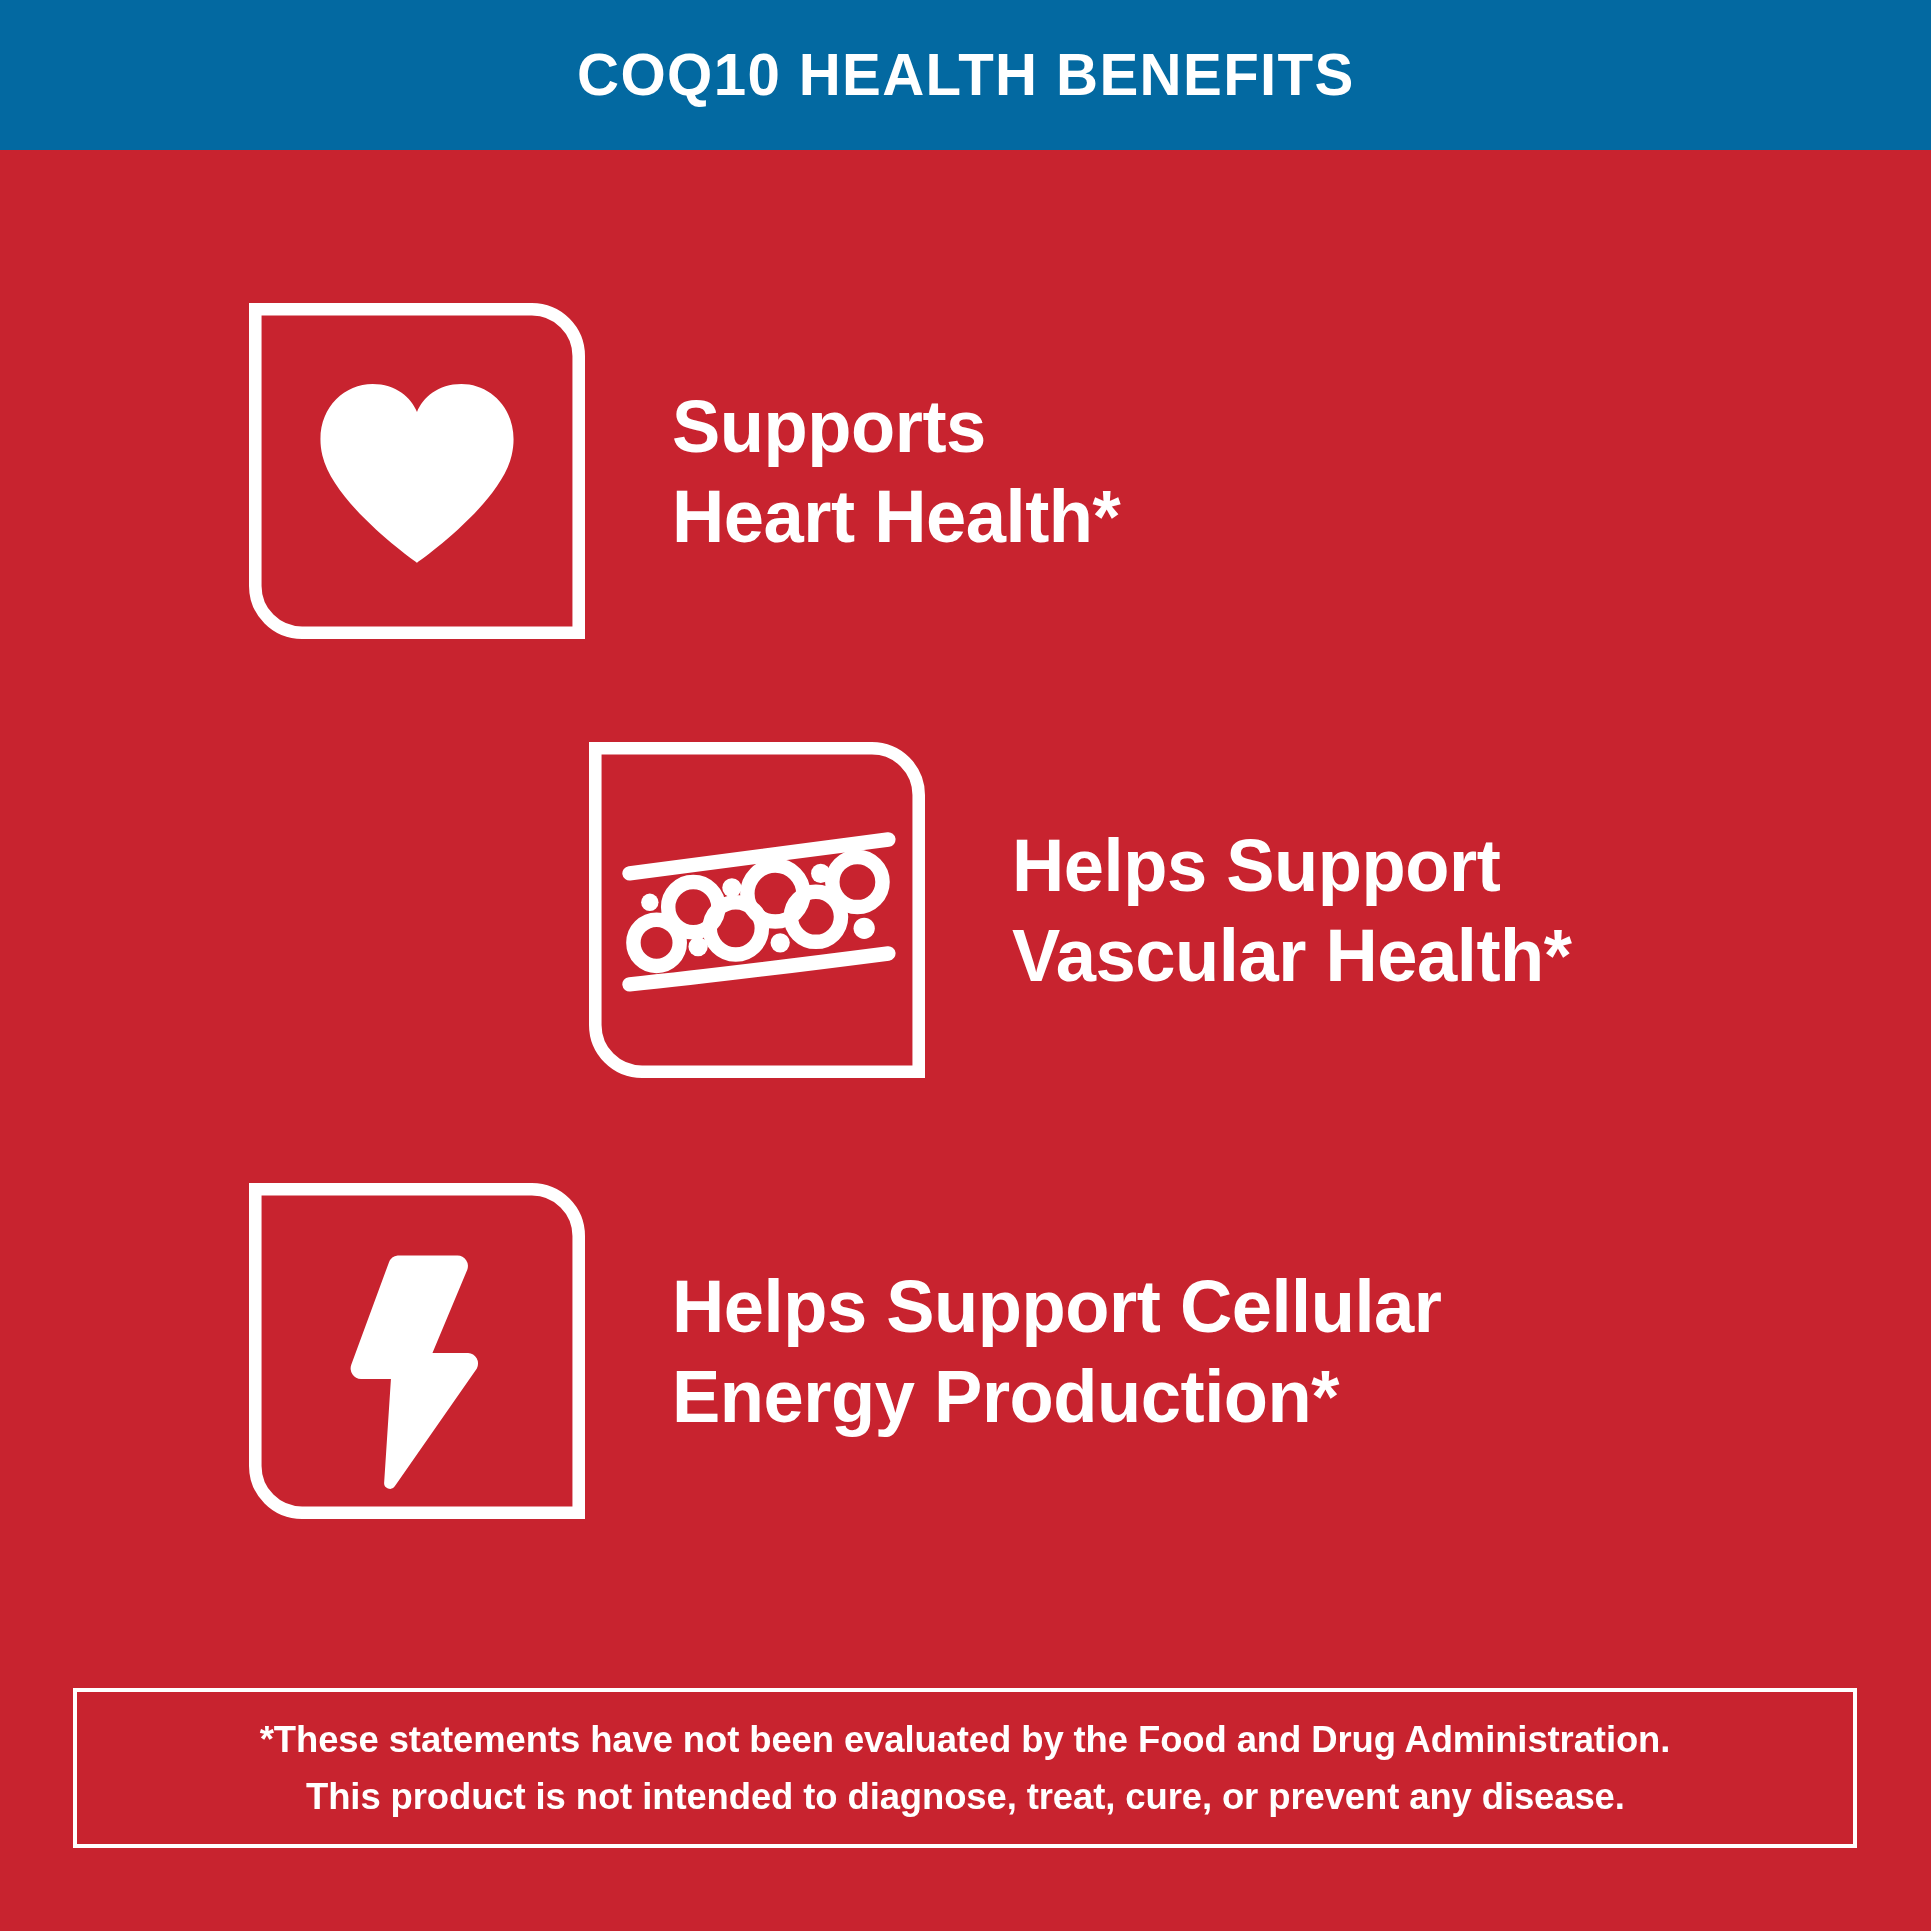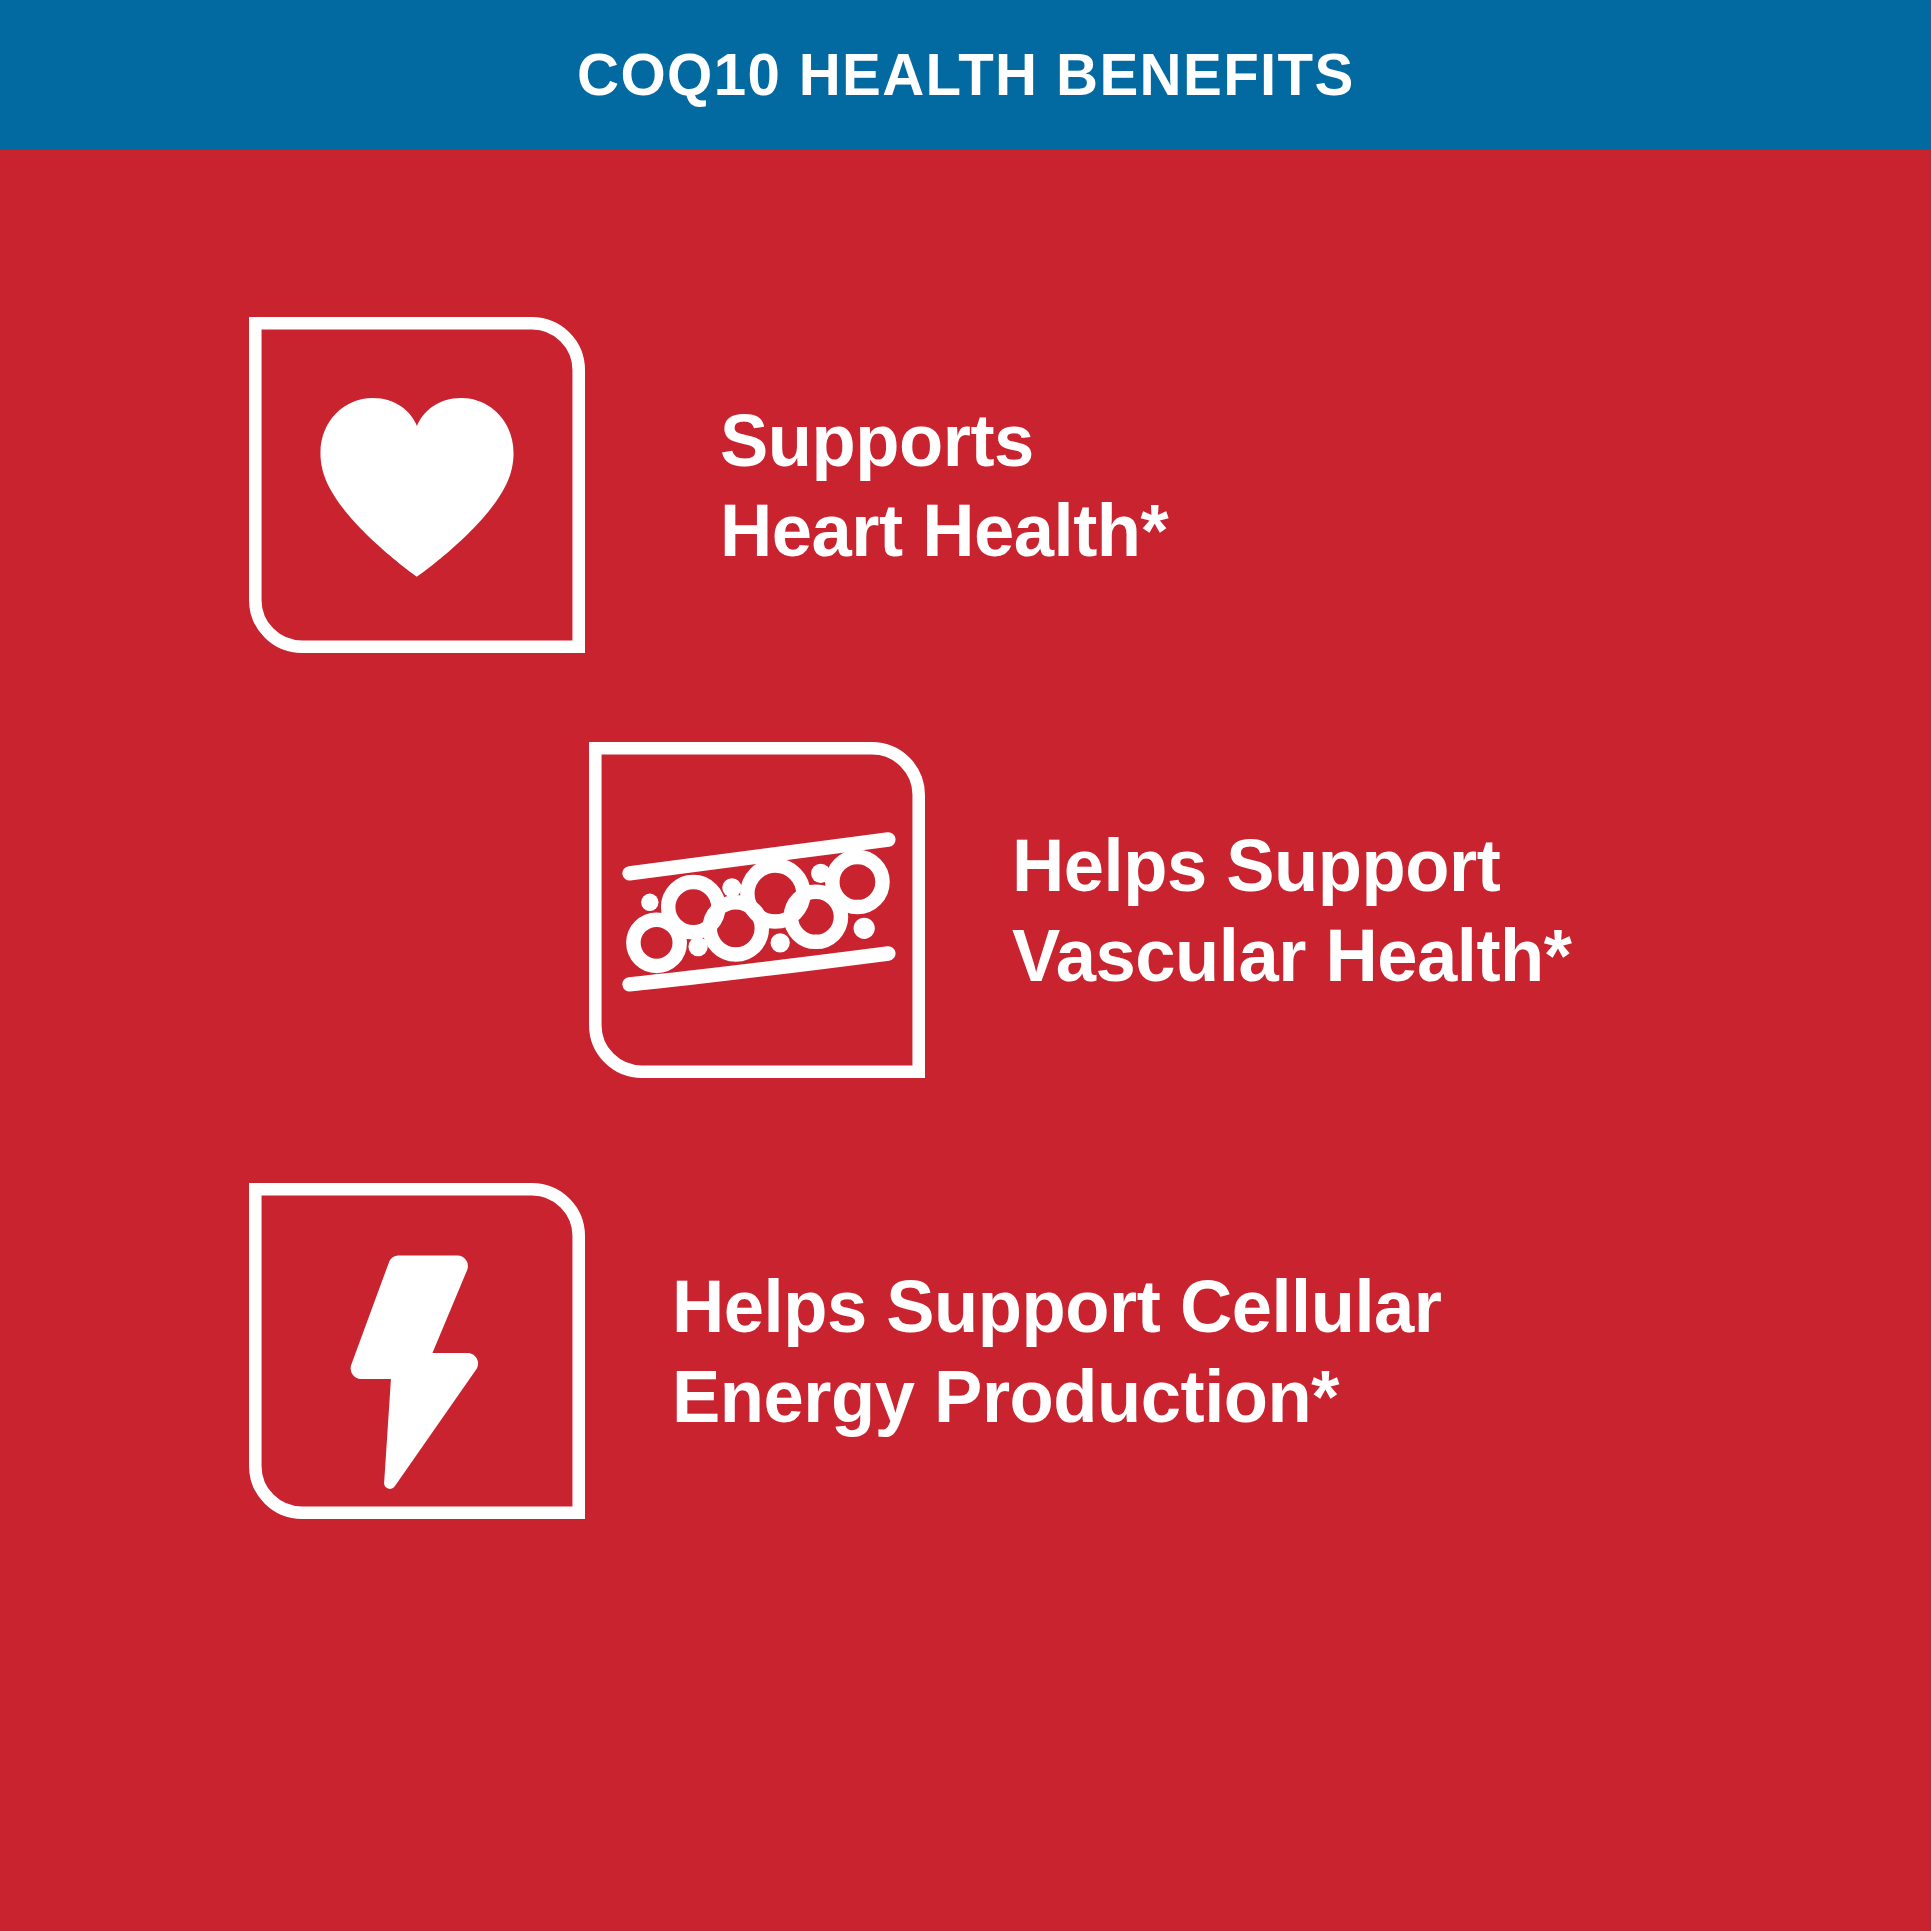--- a/index.html
+++ b/index.html
@@ -52,21 +52,21 @@
     width: 1931px;
   }
 
   .benefit-row {
     position: absolute;
     left: 0;
     width: 1931px;
     display: flex;
     align-items: center;
   }
-  .benefit-row.row-0 { top: 167px; gap: 48px; }
+  .benefit-row.row-0 { top: 153px; }
   .benefit-row.row-1 { top: 592px; justify-content: center; }
   .benefit-row.row-2 { top: 1033px; }
 
   .icon-frame-wrap {
     position: relative;
     width: 348px;
     margin-left: 249px;
     flex: 0 0 348px;
     display: flex;
     align-items: center;
@@ -173,15 +173,19 @@
           <path d="M 6.5 6.5 L 293 6.5 A 48.5 48.5 0 0 1 341.5 55 L 341.5 341.5 L 55 341.5 A 48.5 48.5 0 0 1 6.5 293 Z" fill="none" stroke="#FFFFFF" stroke-width="13"></path>
           <path d="M 154 75 L 216 75 A 11 11 0 0 1 226 90 L 190 176 L 227 176 A 11 11 0 0 1 236 192 L 151 314 A 6 6 0 0 1 140 310 L 147 203 L 116 203 A 11 11 0 0 1 106 188 L 145 82 A 11 11 0 0 1 154 75 Z" fill="#FFFFFF"></path>
         </svg>
       </div>
       <div class="benefit-text">Helps Support Cellular
 Energy Production*</div>
     </div>
 
   </div>
 
+  <div class="disclaimer-box">
+    <div class="disclaimer-line">*These statements have not been evaluated by the Food and Drug Administration.</div>
+    <div class="disclaimer-line">This product is not intended to diagnose, treat, cure, or prevent any disease.</div>
+  </div>
 
 </div>
 
 
 </body></html>

